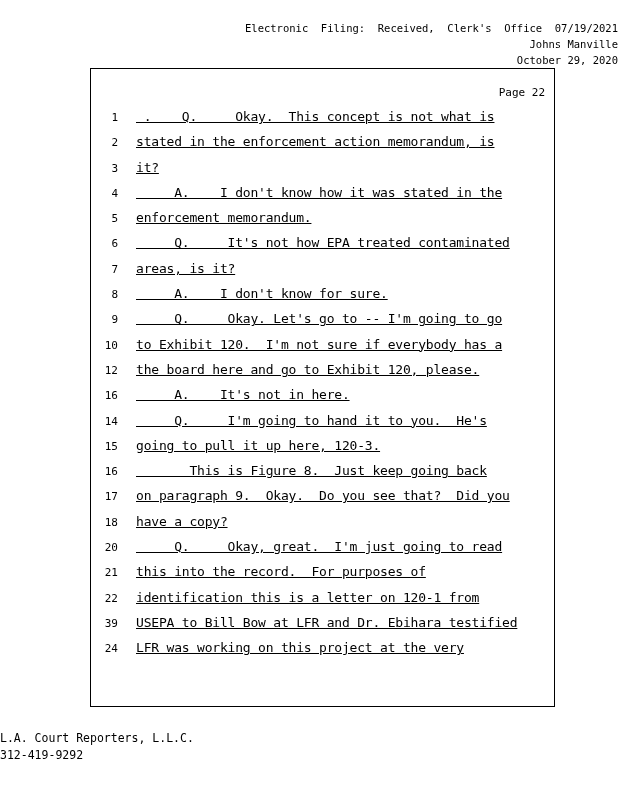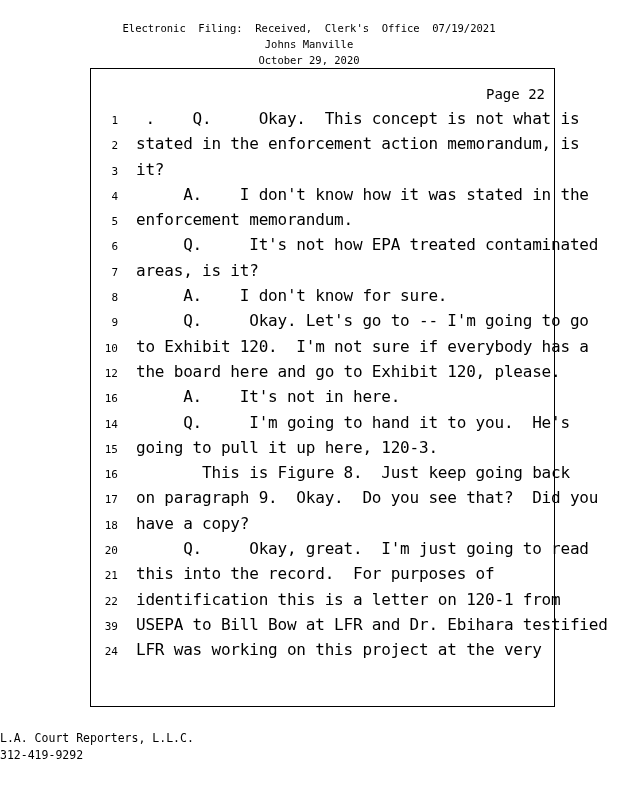--- a/index.html
+++ b/index.html
@@ -23,35 +23,36 @@
   }
   .header {
     text-align: center;
     font-size: 10.5px;
     line-height: 16px;
     padding-top: 20px;
     letter-spacing: 0px;
   }
   .header div {
     white-space: pre;
+    text-align: right;
   }
   .doc-frame {
     position: absolute;
     left: 90px;
     top: 68px;
     width: 465px;
     height: 639px;
     border: 1px solid #000000;
     box-sizing: border-box;
   }
   .page-label {
     position: absolute;
     right: 9px;
     top: 17px;
-    font-size: 14px;
+    font-size: 11px;
     font-family: "DejaVu Sans Mono", monospace;
   }
   .lines {
     position: absolute;
     left: 0;
     top: 40px;
     width: 100%;
   }
   .line-row {
     display: flex;
@@ -61,25 +62,26 @@
   .line-num {
     width: 27px;
     text-align: right;
     font-size: 11px;
     font-family: "DejaVu Sans Mono", monospace;
     padding-right: 0px;
     flex: 0 0 auto;
   }
   .line-text {
     padding-left: 18px;
-    font-size: 16px;
+    font-size: 13px;
     font-family: "DejaVu Sans Mono", monospace;
     white-space: pre;
     flex: 1 1 auto;
     letter-spacing: -0.2px;
+    text-decoration: underline;
   }
   .footer {
     position: absolute;
     left: 0;
     top: 730px;
     width: 100%;
     font-size: 11.5px;
     line-height: 17px;
     font-family: "DejaVu Sans Mono", monospace;
   }

